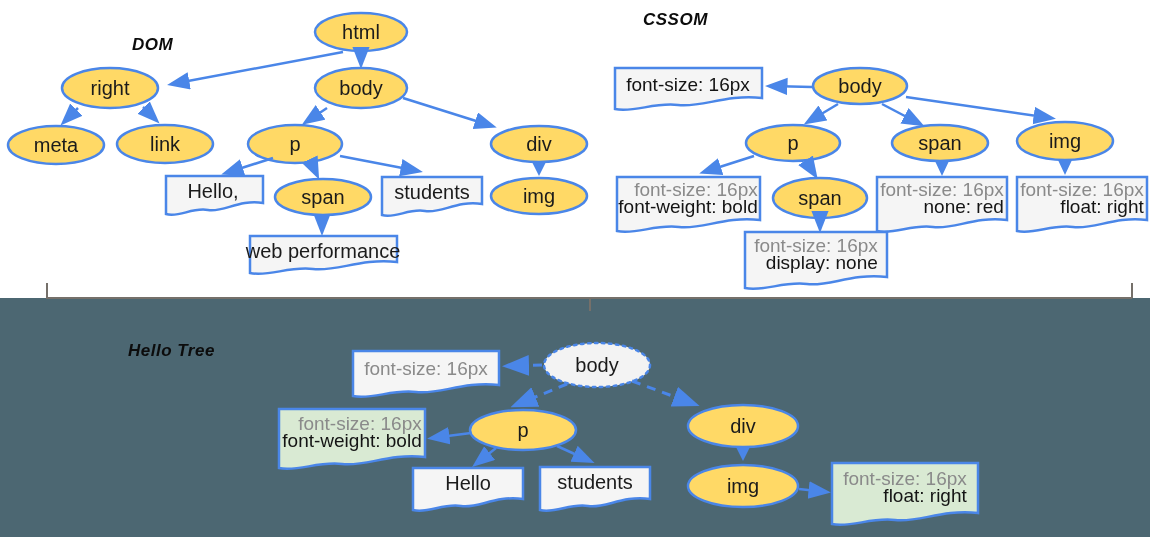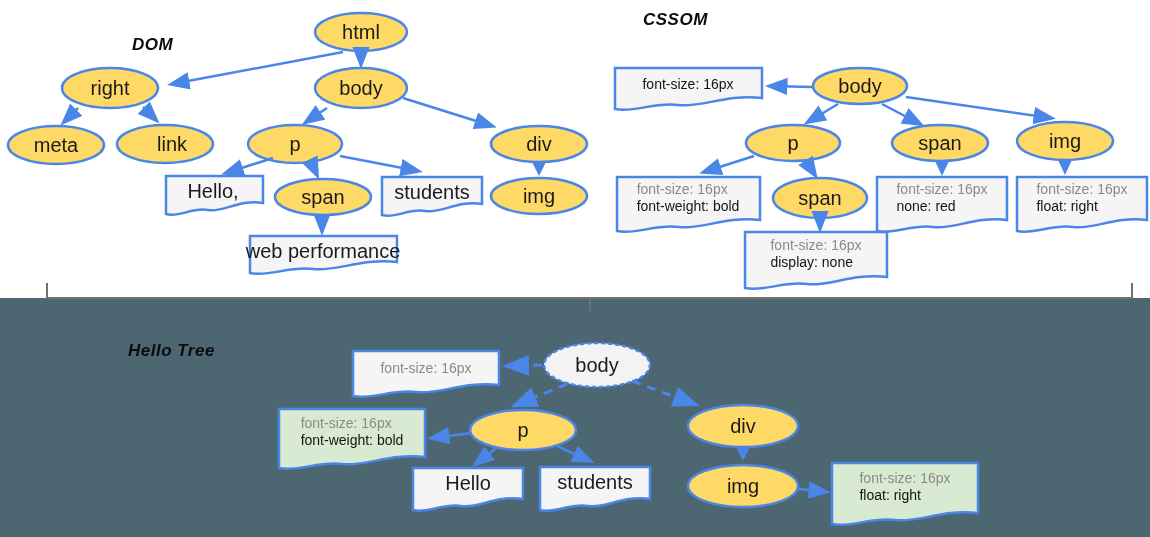--- a/index.html
+++ b/index.html
@@ -3,22 +3,22 @@
 <meta charset="utf-8">
 <style>
   html,body{margin:0;padding:0;background:#4C6772;}
   #stage{position:relative;width:1150px;height:537px;overflow:hidden;
          font-family:"Liberation Sans",sans-serif;background:#4C6772;}
   #shapes{position:absolute;left:0;top:0;}
   .lbl{position:absolute;transform:translate(-50%,-50%);white-space:nowrap;
        font-size:20px;color:#1b1b1b;}
   .title{position:absolute;transform:translate(0,-50%);font-size:17px;
          font-weight:bold;font-style:italic;color:#0c0c0c;letter-spacing:.5px;}
-  .note-text{position:absolute;transform:translate(-50%,-50%);text-align:left;
-             font-size:14px;line-height:17px;color:#1b1b1b;white-space:nowrap;}
+  .note-text{position:absolute;transform:translate(-50%,-50%);text-align:right;
+             font-size:19px;line-height:17px;color:#1b1b1b;white-space:nowrap;}
   .note-text .gray{color:#8A8A8A;}
   .note-text .black{color:#141414;}
 </style>
 </head>
 <body>
 
 <div id="stage">
 
 <svg id="shapes" width="1150" height="537" viewBox="0 0 1150 537">
   <defs>
@@ -126,21 +126,21 @@
 </svg>
 
 <div class="title" style="left:132px;top:22px;margin-top:23px;">DOM</div>
 <div class="title" style="left:643px;top:20px;text-align:center;">CSSOM</div>
 <div class="title" style="left:128px;top:351px;">Hello Tree</div>
 
 <div class="lbl" style="left:361px;top:32px;">html</div>
 <div class="lbl" style="left:110px;top:88px;">right</div>
 <div class="lbl" style="left:361px;top:88px;">body</div>
 <div class="lbl" style="left:56px;top:145px;">meta</div>
-<div class="lbl" style="left:172px;top:144px;">link</div>
+<div class="lbl" style="left:165px;top:144px;">link</div>
 <div class="lbl" style="left:295px;top:144px;">p</div>
 <div class="lbl" style="left:539px;top:144px;">div</div>
 <div class="lbl" style="left:323px;top:197px;">span</div>
 <div class="lbl" style="left:539px;top:196px;">img</div>
 <div class="lbl" style="left:213px;top:191px;">Hello,</div>
 <div class="lbl" style="left:432px;top:192px;">students</div>
 <div class="lbl" style="left:323px;top:251px;">web performance</div>
 
 <div class="lbl" style="left:860px;top:86px;">body</div>
 <div class="lbl" style="left:793px;top:143px;">p</div>

